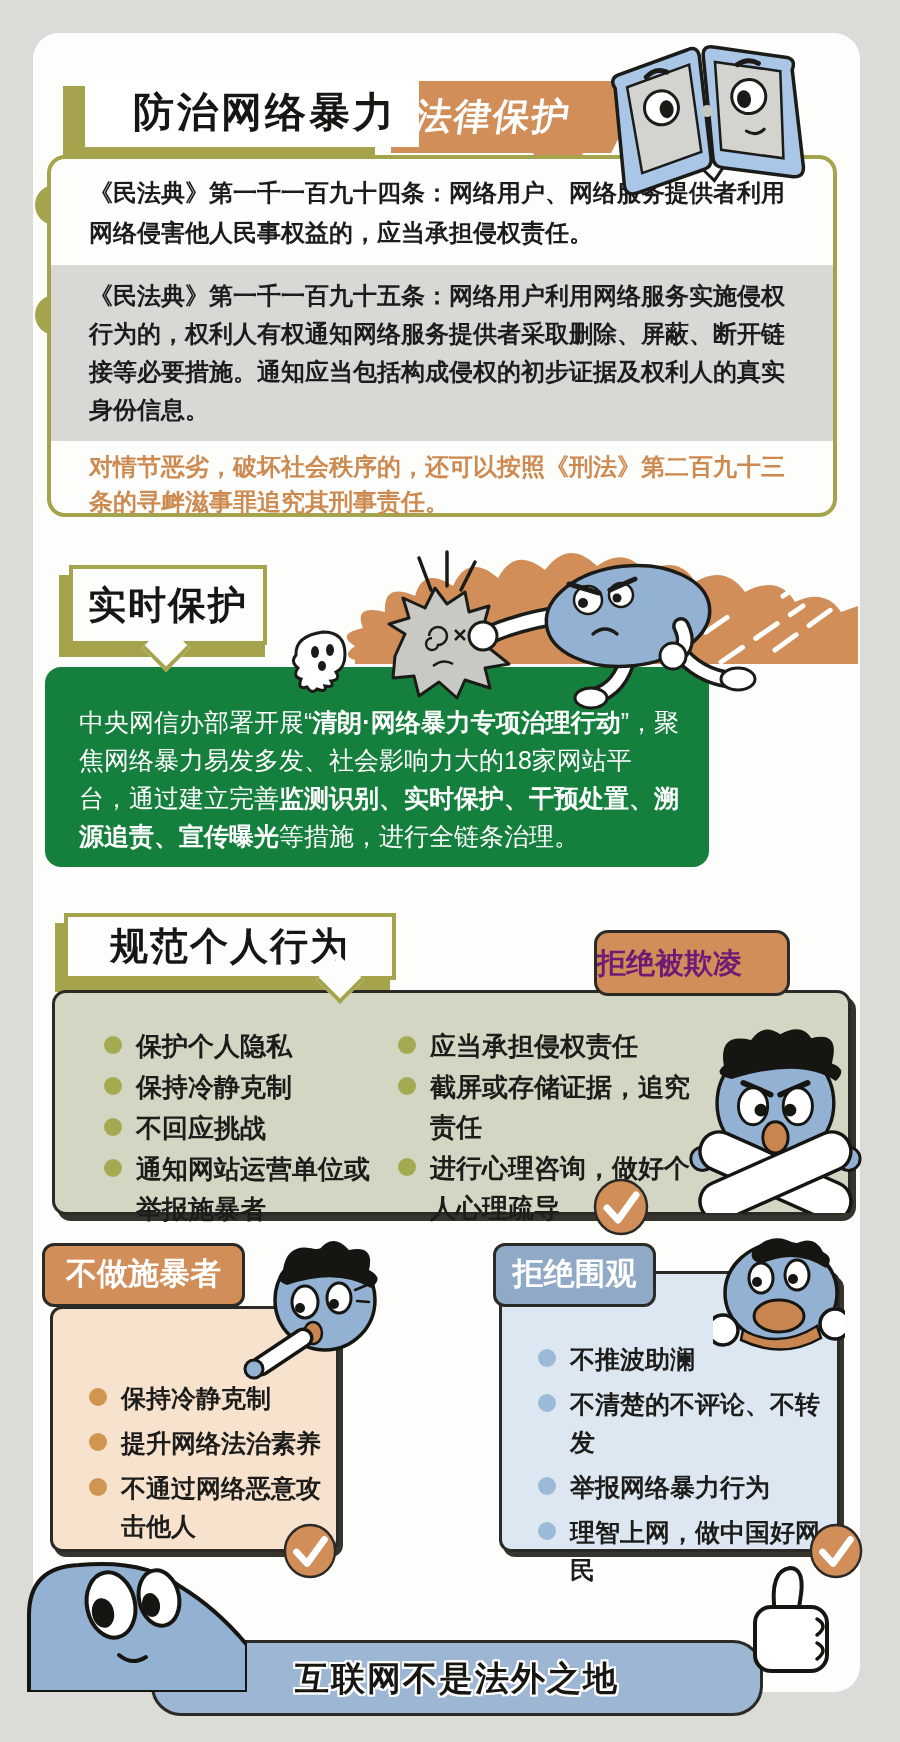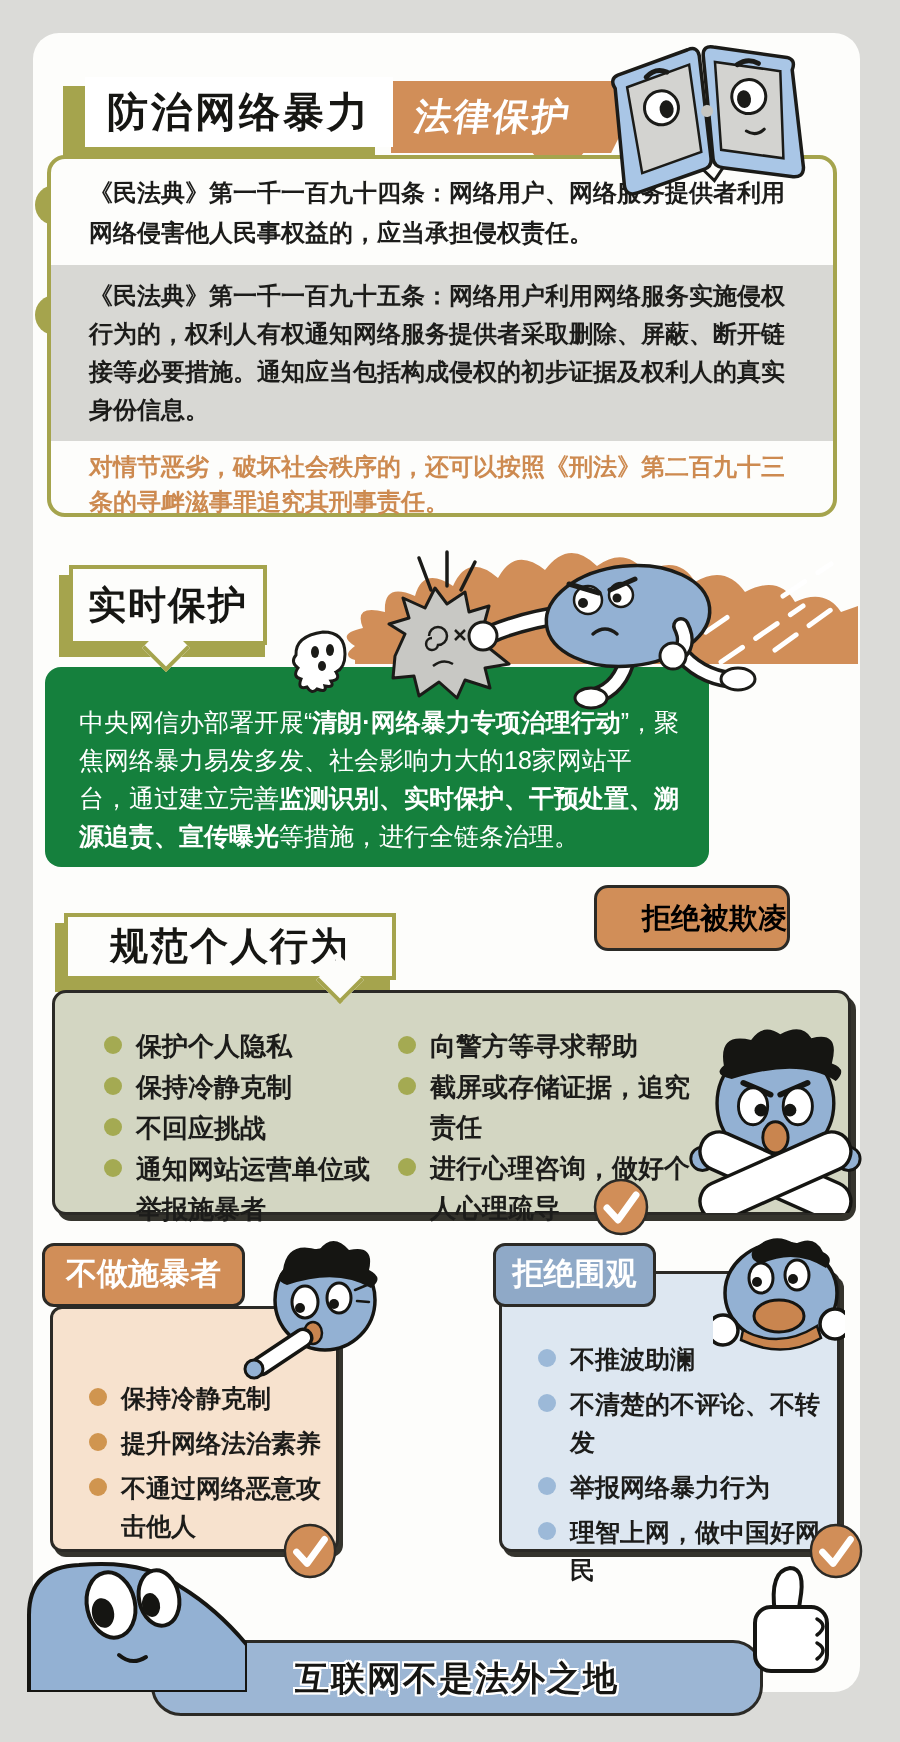--- a/index.html
+++ b/index.html
@@ -27,21 +27,21 @@
     transform:skewX(-8deg);
   }
   .hdr-tail{
     left:498px;top:118px;width:0;height:0;
     border-left:27px solid transparent;border-right:27px solid transparent;
     border-top:33px solid #d18e58;
   }
   .hdr-white{
     left:52px;top:44px;width:308px;height:70px;background:#ffffff;
     text-align:center;line-height:70px;font-size:41px;font-weight:900;
-    color:#161613;letter-spacing:3px;
+    color:#161613;letter-spacing:3px;padding-left:26px;
   }
   .book{left:566px;top:6px;width:218px;height:162px;z-index:3;}
 
   
   .law-box{
     left:14px;top:122px;width:790px;height:362px;
     border:4px solid #a5a44d;border-radius:18px;background:#fdfdfb;
     padding:14px 30px 0 38px;box-sizing:border-box;
   }
   .law-tab{width:26px;height:40px;border-radius:20px 0 0 20px;background:#a5a44d;left:2px;}
@@ -84,23 +84,23 @@
     left:31px;top:880px;width:332px;height:67px;background:#fdfdfb;
     border:4px solid #a5a44d;box-sizing:border-box;text-align:center;
     line-height:58px;font-size:38px;font-weight:900;color:#161613;letter-spacing:2px;z-index:1;
   }
   .bh-tail{
     left:290px;top:930px;width:30px;height:30px;background:#fdfdfb;
     border-right:4px solid #a5a44d;border-bottom:4px solid #a5a44d;
     transform:rotate(45deg);z-index:2;
   }
   .badge{
-    left:561px;top:852px;width:196px;height:66px;background:#d18e58;
+    left:561px;top:897px;width:196px;height:66px;background:#d18e58;
     border:3px solid #2b2a26;border-radius:14px;box-sizing:border-box;
-    text-align:right;line-height:60px;font-size:29px;font-weight:800;color:#000000;z-index:2;
+    text-align:left;line-height:60px;font-size:29px;font-weight:800;color:#701a75;z-index:2;
   }
   .list-box{
     left:19px;top:957px;width:799px;height:225px;background:#d3d6c2;
     border:3px solid #2b2a26;border-radius:14px;
     box-shadow:5px 6px 0 #35342d;box-sizing:border-box;
   }
   .list-box ul{list-style:none;margin:13px;padding:0;position:absolute;}
   .col-left{left:36px;top:20px;width:288px;}
   .col-right{left:330px;top:20px;width:300px;}
   .list-box li{position:relative;padding-left:32px;font-size:26px;line-height:40px;
@@ -244,21 +244,21 @@
   <div class="abs badge">拒绝被欺凌</div>
 
   <div class="abs list-box">
     <ul class="col-left">
       <li><span class="dot dot-olive"></span><span>保护个人隐私</span></li>
       <li><span class="dot dot-olive"></span><span>保持冷静克制</span></li>
       <li><span class="dot dot-olive"></span><span>不回应挑战</span></li>
       <li><span class="dot dot-olive"></span><span>通知网站运营单位或举报施暴者</span></li>
     </ul>
     <ul class="col-right">
-      <li><span class="dot dot-olive"></span><span>向警方等寻求帮助</span></li>
+      <li><span class="dot dot-olive"></span><span>应当承担侵权责任</span></li>
       <li><span class="dot dot-olive"></span><span>截屏或存储证据，追究责任</span></li>
       <li><span class="dot dot-olive"></span><span>进行心理咨询，做好个人心理疏导</span></li>
     </ul>
     <svg class="abs no-char" viewBox="0 0 185 195">
       <circle cx="95" cy="85" r="60" fill="#93b1d3" stroke="#151512" stroke-width="3.5"></circle>
       <path d="M42,46 Q36,12 70,20 Q82,2 100,14 Q122,2 132,18 Q162,10 153,44 Q170,50 157,62 Q120,38 50,60 Q30,56 42,46 Z" fill="#151512"></path>
       <path d="M62,64 L90,76 M128,64 L100,76" stroke="#151512" stroke-width="6" stroke-linecap="round"></path>
       <ellipse cx="72" cy="88" rx="15" ry="19" fill="#fff" stroke="#151512" stroke-width="3"></ellipse>
       <ellipse cx="118" cy="88" rx="15" ry="19" fill="#fff" stroke="#151512" stroke-width="3"></ellipse>
       <circle cx="80" cy="92" r="6.5" fill="#151512"></circle>

